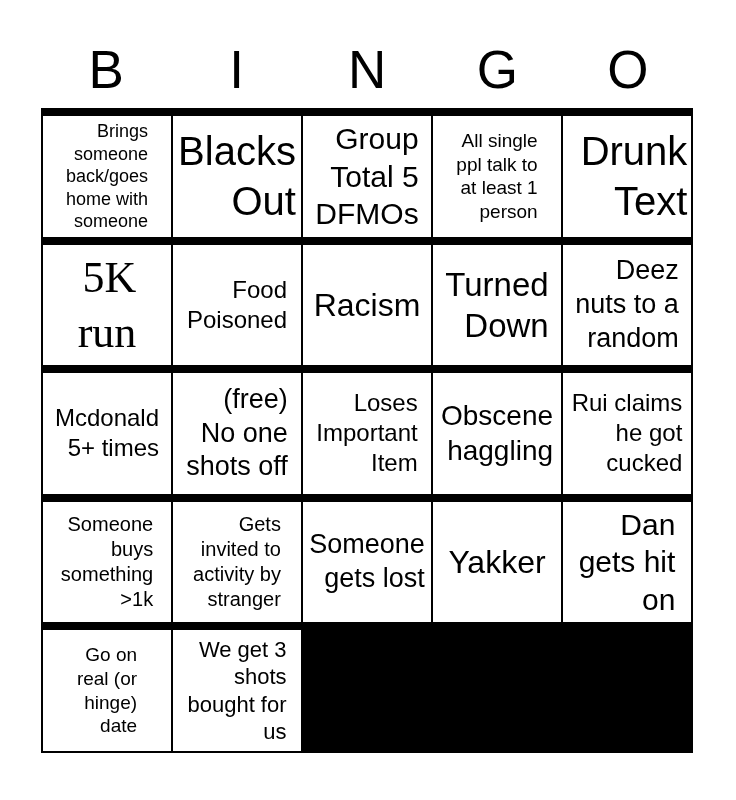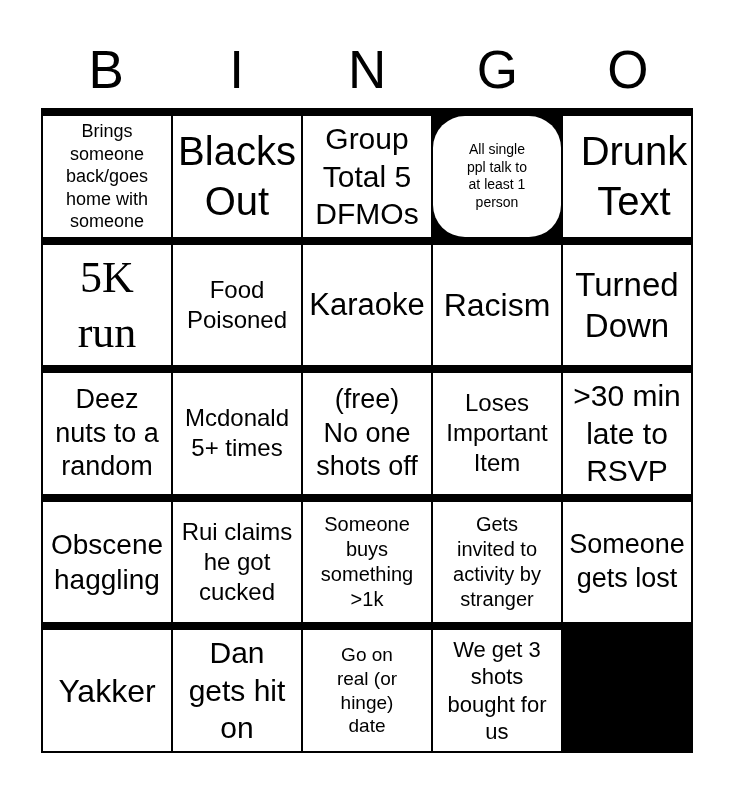--- a/index.html
+++ b/index.html
@@ -44,21 +44,21 @@
     gap: 2px;
     padding: 0;
     border: 2px solid #000000;
     background: #000000; 
   }
   .bingo-cell {
     background: #ffffff;
     display: flex;
     align-items: center;
     justify-content: center;
-    text-align: center;
+    text-align: right;
     box-sizing: border-box;
     padding: 1px 2px;
     overflow: hidden;
     line-height: 1.25;
     margin-top: 6px;
   }
   .cell-text {
     white-space: pre-line;
   }
 </style>
@@ -83,40 +83,37 @@
     </div>
     <div class="bingo-cell" style="font-size: 40px;">
       <span class="cell-text">Blacks
 Out</span>
     </div>
     <div class="bingo-cell" style="font-size: 30px;">
       <span class="cell-text">Group
 Total 5
 DFMOs</span>
     </div>
-    <div class="bingo-cell" style="font-size: 14px; border-radius: 32px;">
+    <div class="bingo-cell" style="font-size: 19px;">
       <span class="cell-text">All single
 ppl talk to
 at least 1
 person</span>
     </div>
     <div class="bingo-cell" style="font-size: 40px; padding-left: 16px;">
       <span class="cell-text">Drunk
 Text</span>
     </div>
     <div class="bingo-cell" style="font-size: 44px; font-family: Liberation Serif, serif;">
       <span class="cell-text">5K
 run</span>
     </div>
     <div class="bingo-cell" style="font-size: 24px;">
       <span class="cell-text">Food
 Poisoned</span>
-    </div>
-    <div class="bingo-cell" style="font-size: 31px;">
-      <span class="cell-text">Karaoke</span>
     </div>
     <div class="bingo-cell" style="font-size: 32px;">
       <span class="cell-text">Racism</span>
     </div>
     <div class="bingo-cell" style="font-size: 33px;">
       <span class="cell-text">Turned
 Down</span>
     </div>
     <div class="bingo-cell" style="font-size: 27px;">
       <span class="cell-text">Deez
@@ -129,25 +126,20 @@
     </div>
     <div class="bingo-cell" style="font-size: 27px;">
       <span class="cell-text">(free)
 No one
 shots off</span>
     </div>
     <div class="bingo-cell" style="font-size: 24px;">
       <span class="cell-text">Loses
 Important
 Item</span>
-    </div>
-    <div class="bingo-cell" style="font-size: 30px;">
-      <span class="cell-text">&gt;30 min
-late to
-RSVP</span>
     </div>
     <div class="bingo-cell" style="font-size: 28px;">
       <span class="cell-text">Obscene
 haggling</span>
     </div>
     <div class="bingo-cell" style="font-size: 24px;">
       <span class="cell-text">Rui claims
 he got
 cucked</span>
     </div>

